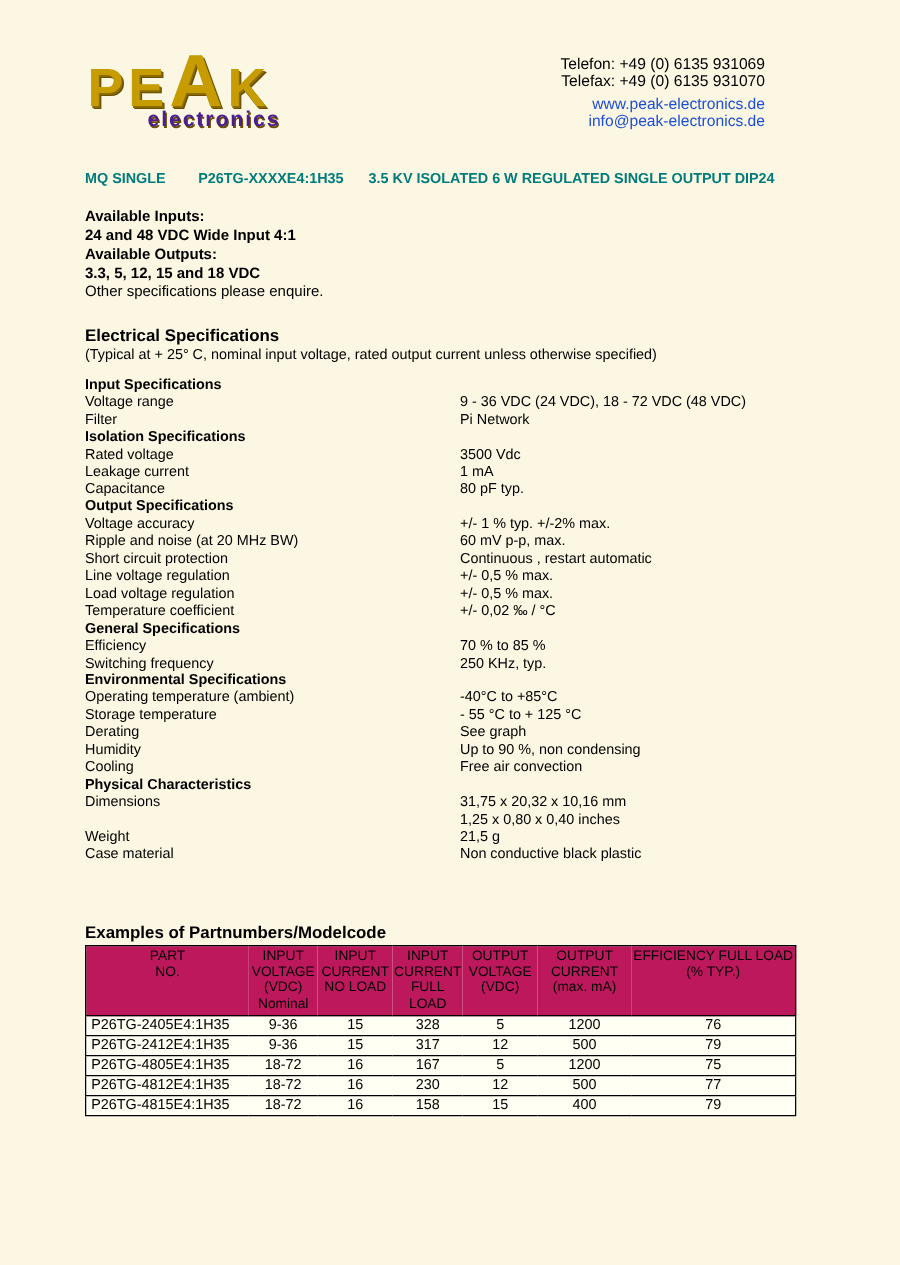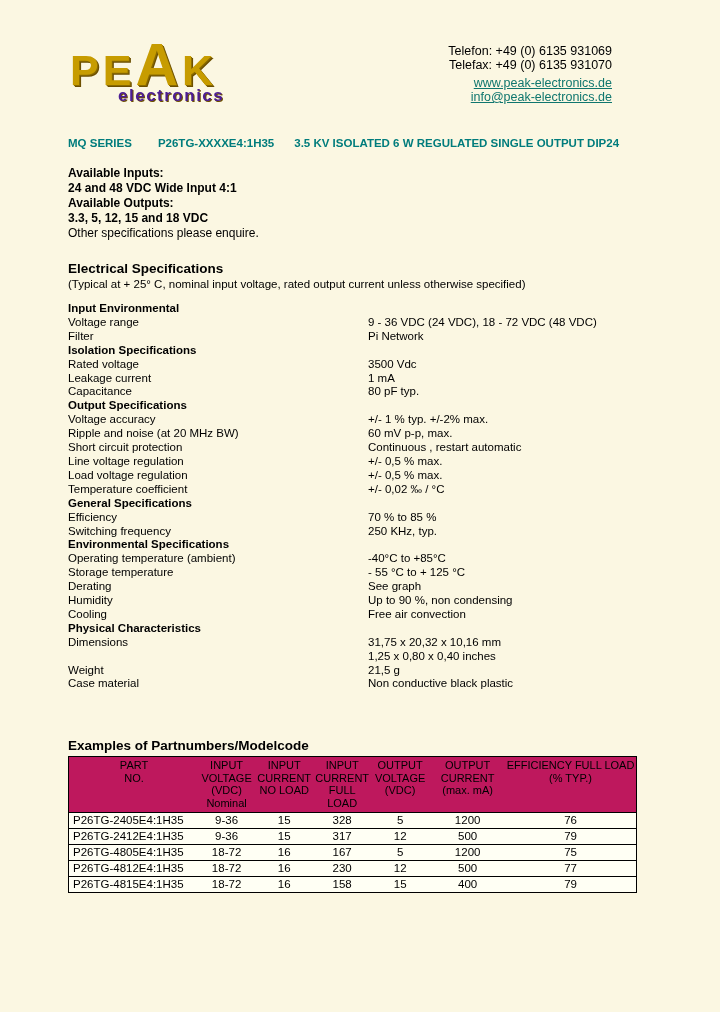--- a/index.html
+++ b/index.html
@@ -25,21 +25,21 @@
   .logo-sub {
     font-weight:bold; font-size:17px; letter-spacing:1.5px;
     color:#4c1d95; text-shadow:1px 1px 0 #6B4E00;
     margin-left:48px; margin-top:-9px;
   }
 
   
   .contact { position:absolute; top:44px; right:108px; text-align:right; font-size:12.5px; line-height:14px; }
   .contact-line { white-space:nowrap; }
   .contact-links { margin-top:4px; }
-  .contact-link { display:block; color:#0f766e; text-decoration:underline; cursor:pointer; white-space:nowrap; }
+  .contact-link { display:block; color:#1d4ed8; cursor:pointer; white-space:nowrap; }
 
   
   .title-line { position:absolute; left:68px; top:137px; font-weight:bold; font-size:11.5px; color:#007C7C; white-space:nowrap; }
   .title-line .seg1 { margin-right:26px; }
   .title-line .seg2 { margin-right:20px; }
 
   
   .avail { position:absolute; left:68px; top:166px; font-size:12px; line-height:15px; }
   .avail .b { font-weight:bold; }
 
@@ -94,38 +94,38 @@
   <div class="contact">
     <div class="contact-line">Telefon: +49 (0) 6135 931069</div>
     <div class="contact-line">Telefax: +49 (0) 6135 931070</div>
     <div class="contact-links">
       <a class="contact-link">www.peak-electronics.de</a>
       <a class="contact-link">info@peak-electronics.de</a>
     </div>
   </div>
 
   <div class="title-line">
-    <span class="seg1">MQ SERIES</span><span class="seg2">P26TG-XXXXE4:1H35</span><span class="seg3">3.5 KV ISOLATED 6 W REGULATED SINGLE OUTPUT DIP24</span>
+    <span class="seg1">MQ SINGLE</span><span class="seg2">P26TG-XXXXE4:1H35</span><span class="seg3">3.5 KV ISOLATED 6 W REGULATED SINGLE OUTPUT DIP24</span>
   </div>
 
   <div class="avail">
     <div class="b">Available Inputs:</div>
     <div class="b">24 and 48 VDC Wide Input 4:1</div>
     <div class="b">Available Outputs:</div>
     <div class="b">3.3, 5, 12, 15 and 18 VDC</div>
     <div>Other specifications please enquire.</div>
   </div>
 
   <div class="elec-heading">Electrical Specifications</div>
   <div class="elec-sub">(Typical at + 25° C, nominal input voltage, rated output current unless otherwise specified)</div>
 
   <div class="specs">
 
       <div class="spec-row bold">
-        <span class="lab">Input Environmental</span>
+        <span class="lab">Input Specifications</span>
         <span class="val"></span>
       </div>
 
       <div class="spec-row">
         <span class="lab">Voltage range</span>
         <span class="val">9 - 36 VDC (24 VDC), 18 - 72 VDC (48 VDC)</span>
       </div>
 
       <div class="spec-row">
         <span class="lab">Filter</span>

